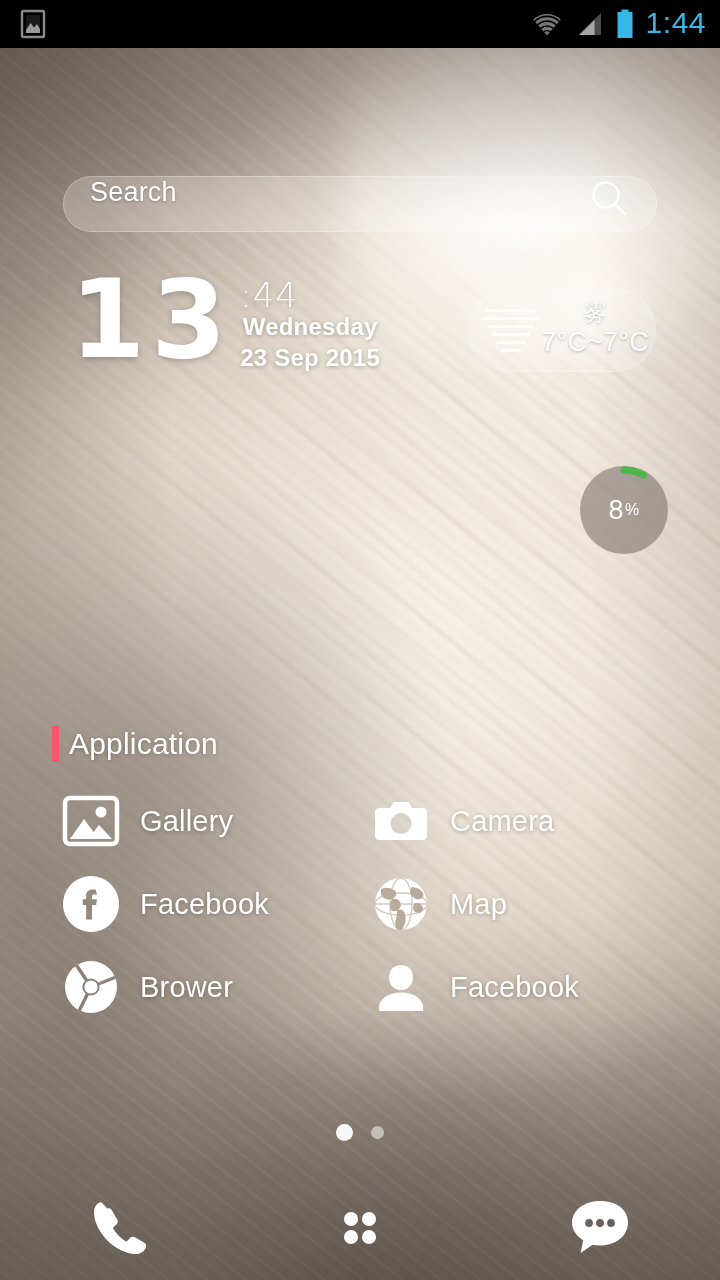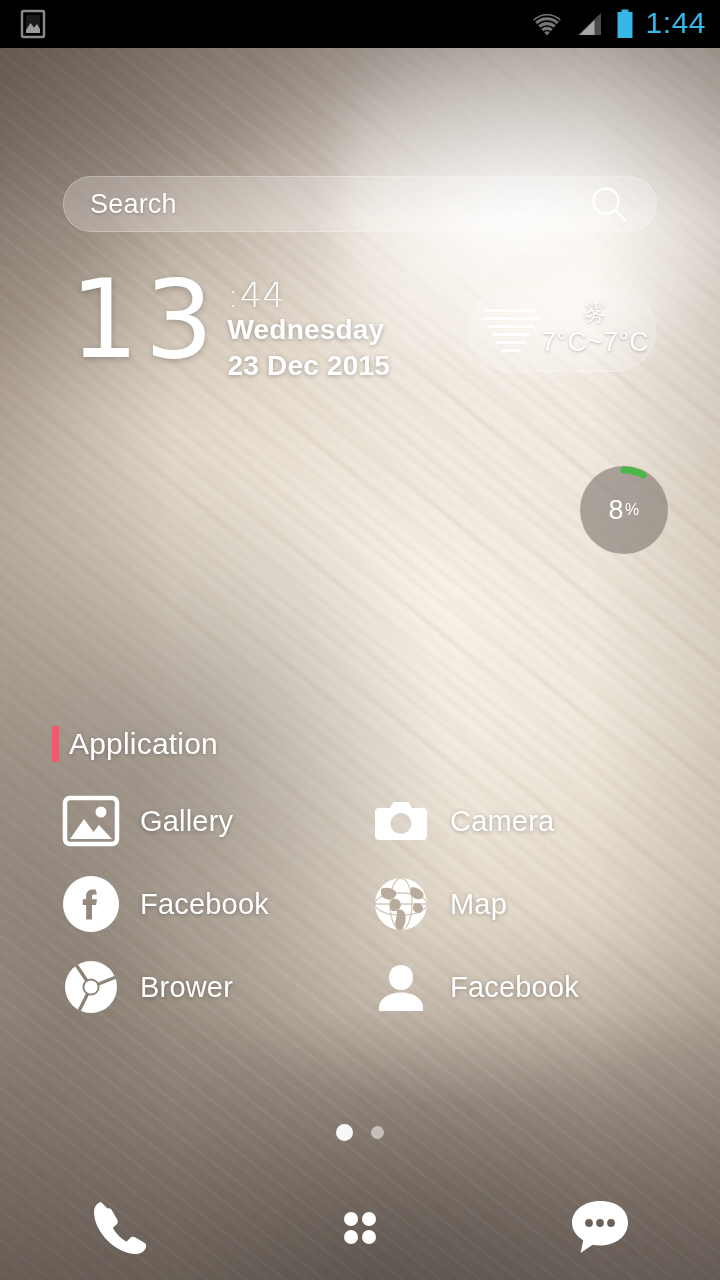--- a/index.html
+++ b/index.html
@@ -83,47 +83,48 @@
   .sb-left { display:flex; align-items:center; padding-left:18px; gap:10px; }
   .sb-right { margin-left:auto; display:flex; align-items:center; padding-right:14px; gap:12px; }
   .sb-clock { color:#37b6e8; font-size:30px; letter-spacing:0.5px; line-height:1; padding-bottom:2px; }
 
   
   #searchbar {
     position:absolute; left:63px; top:176px; width:594px; height:56px;
     border-radius:28px;
     background:rgba(255,255,255,0.22);
     border:1px solid rgba(255,255,255,0.26);
-    display:flex; align-items:center; z-index:12;
+    display:flex; align-items:flex-start; z-index:12;
     backdrop-filter:blur(2px);
   }
   #searchbar .sq-text {
     color:#ffffff; font-size:27px; padding-left:26px; letter-spacing:0.2px;
     text-shadow:0 1px 3px rgba(0,0,0,0.25);
   }
   #searchbar .sq-icon { margin-left:auto; margin-right:26px; }
 
   
   #clockwidget { position:absolute; left:70px; top:270px; display:flex; align-items:flex-start; z-index:12; }
   .ck-hour {
     font-size:108px; line-height:0.92; color:#ffffff;
-    font-weight:400; font-family:"DejaVu Sans", sans-serif;
+    font-weight:700; font-family:"DejaVu Sans", sans-serif;
     letter-spacing:6px;
     text-shadow:0 2px 6px rgba(0,0,0,0.22);
   }
   .ck-right { margin-left:8px; padding-top:8px; }
   .ck-min {
     font-size:34px; line-height:1.0; color:#ffffff; font-weight:100;
     font-family:"DejaVu Sans", sans-serif; letter-spacing:1px;
     text-shadow:0 1px 4px rgba(0,0,0,0.22);
   }
   .ck-day, .ck-date {
-    font-size:28px; line-height:1.28; color:#ffffff; font-weight:bold;
+    font-size:24px; line-height:1.28; color:#ffffff; font-weight:bold;
     letter-spacing:0.2px;
     text-shadow:0 1px 4px rgba(0,0,0,0.28);
+    text-align:center;
   }
 
   
   #weatherwidget {
     position:absolute; left:468px; top:288px; width:188px; height:84px;
     border-radius:42px;
     background:rgba(255,255,255,0.17);
     border:1px solid rgba(255,255,255,0.30);
     display:flex; align-items:center; z-index:12;
   }
@@ -248,21 +249,21 @@
         <line x1="27.2" y1="27.2" x2="37" y2="37" stroke="#ffffff" stroke-width="2.3" stroke-linecap="round"></line>
       </svg>
     </span>
   </div>
 
   <div id="clockwidget">
     <div class="ck-hour">13</div>
     <div class="ck-right">
       <div class="ck-min">:44</div>
       <div class="ck-day">Wednesday</div>
-      <div class="ck-date">23 Dec 2015</div>
+      <div class="ck-date">23 Sep 2015</div>
     </div>
   </div>
 
   <div id="weatherwidget">
     <div class="wx-icon">
       <i></i>
         <i></i>
         <i></i>
         <i></i>
         <i></i>

